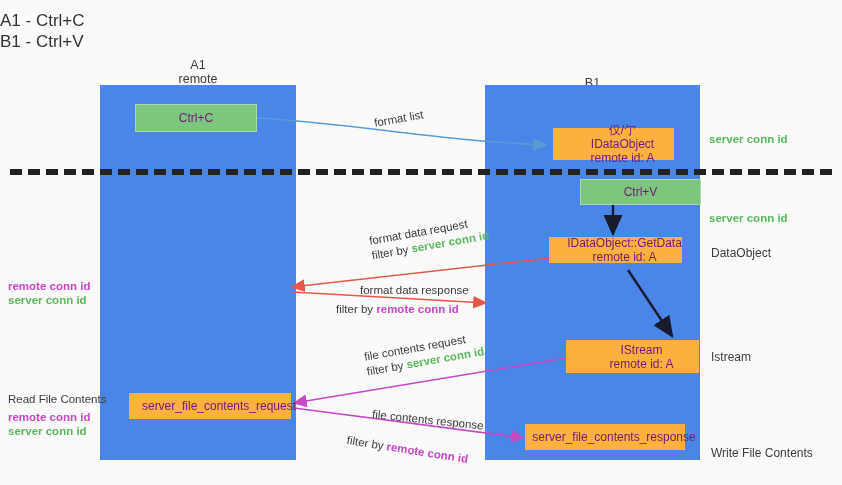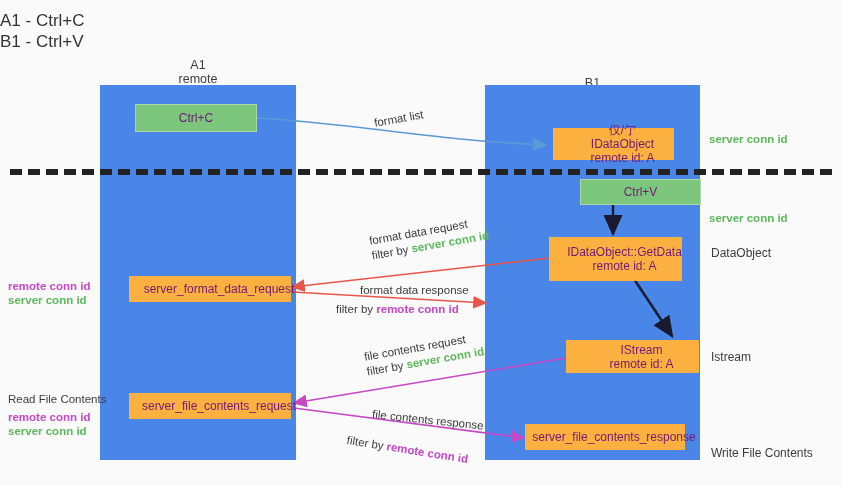--- a/index.html
+++ b/index.html
@@ -127,28 +127,25 @@
 
   <div class="abs node orange" style="left:553px;top:128px;width:121px;height:32px;">
     <span>仅/亇IDataObject</span>
     <span>remote id: A</span>
   </div>
 
   <div class="abs node green" style="left:553px;top:179px;width:121px;height:26px;margin-left:27px;">
     <span>Ctrl+V</span>
   </div>
 
-  <div class="abs node orange" style="left:549px;top:237px;width:133px;height:44px;">
+  <div class="abs node orange" style="left:549px;top:237px;width:133px;height:26px;">
     <span>IDataObject::GetData</span>
     <span>remote id: A</span>
   </div>
 
-  <div class="abs node orange" style="left:129px;top:276px;width:162px;height:26px;">
-    <span>server_format_data_request</span>
-  </div>
 
 
   <div class="abs node orange" style="left:566px;top:340px;width:133px;height:33px;">
     <span>IStream</span>
     <span>remote id: A</span>
   </div>
 
   <div class="abs node orange" style="left:129px;top:393px;width:162px;height:26px;">
     <span>server_file_contents_request</span>
   </div>

